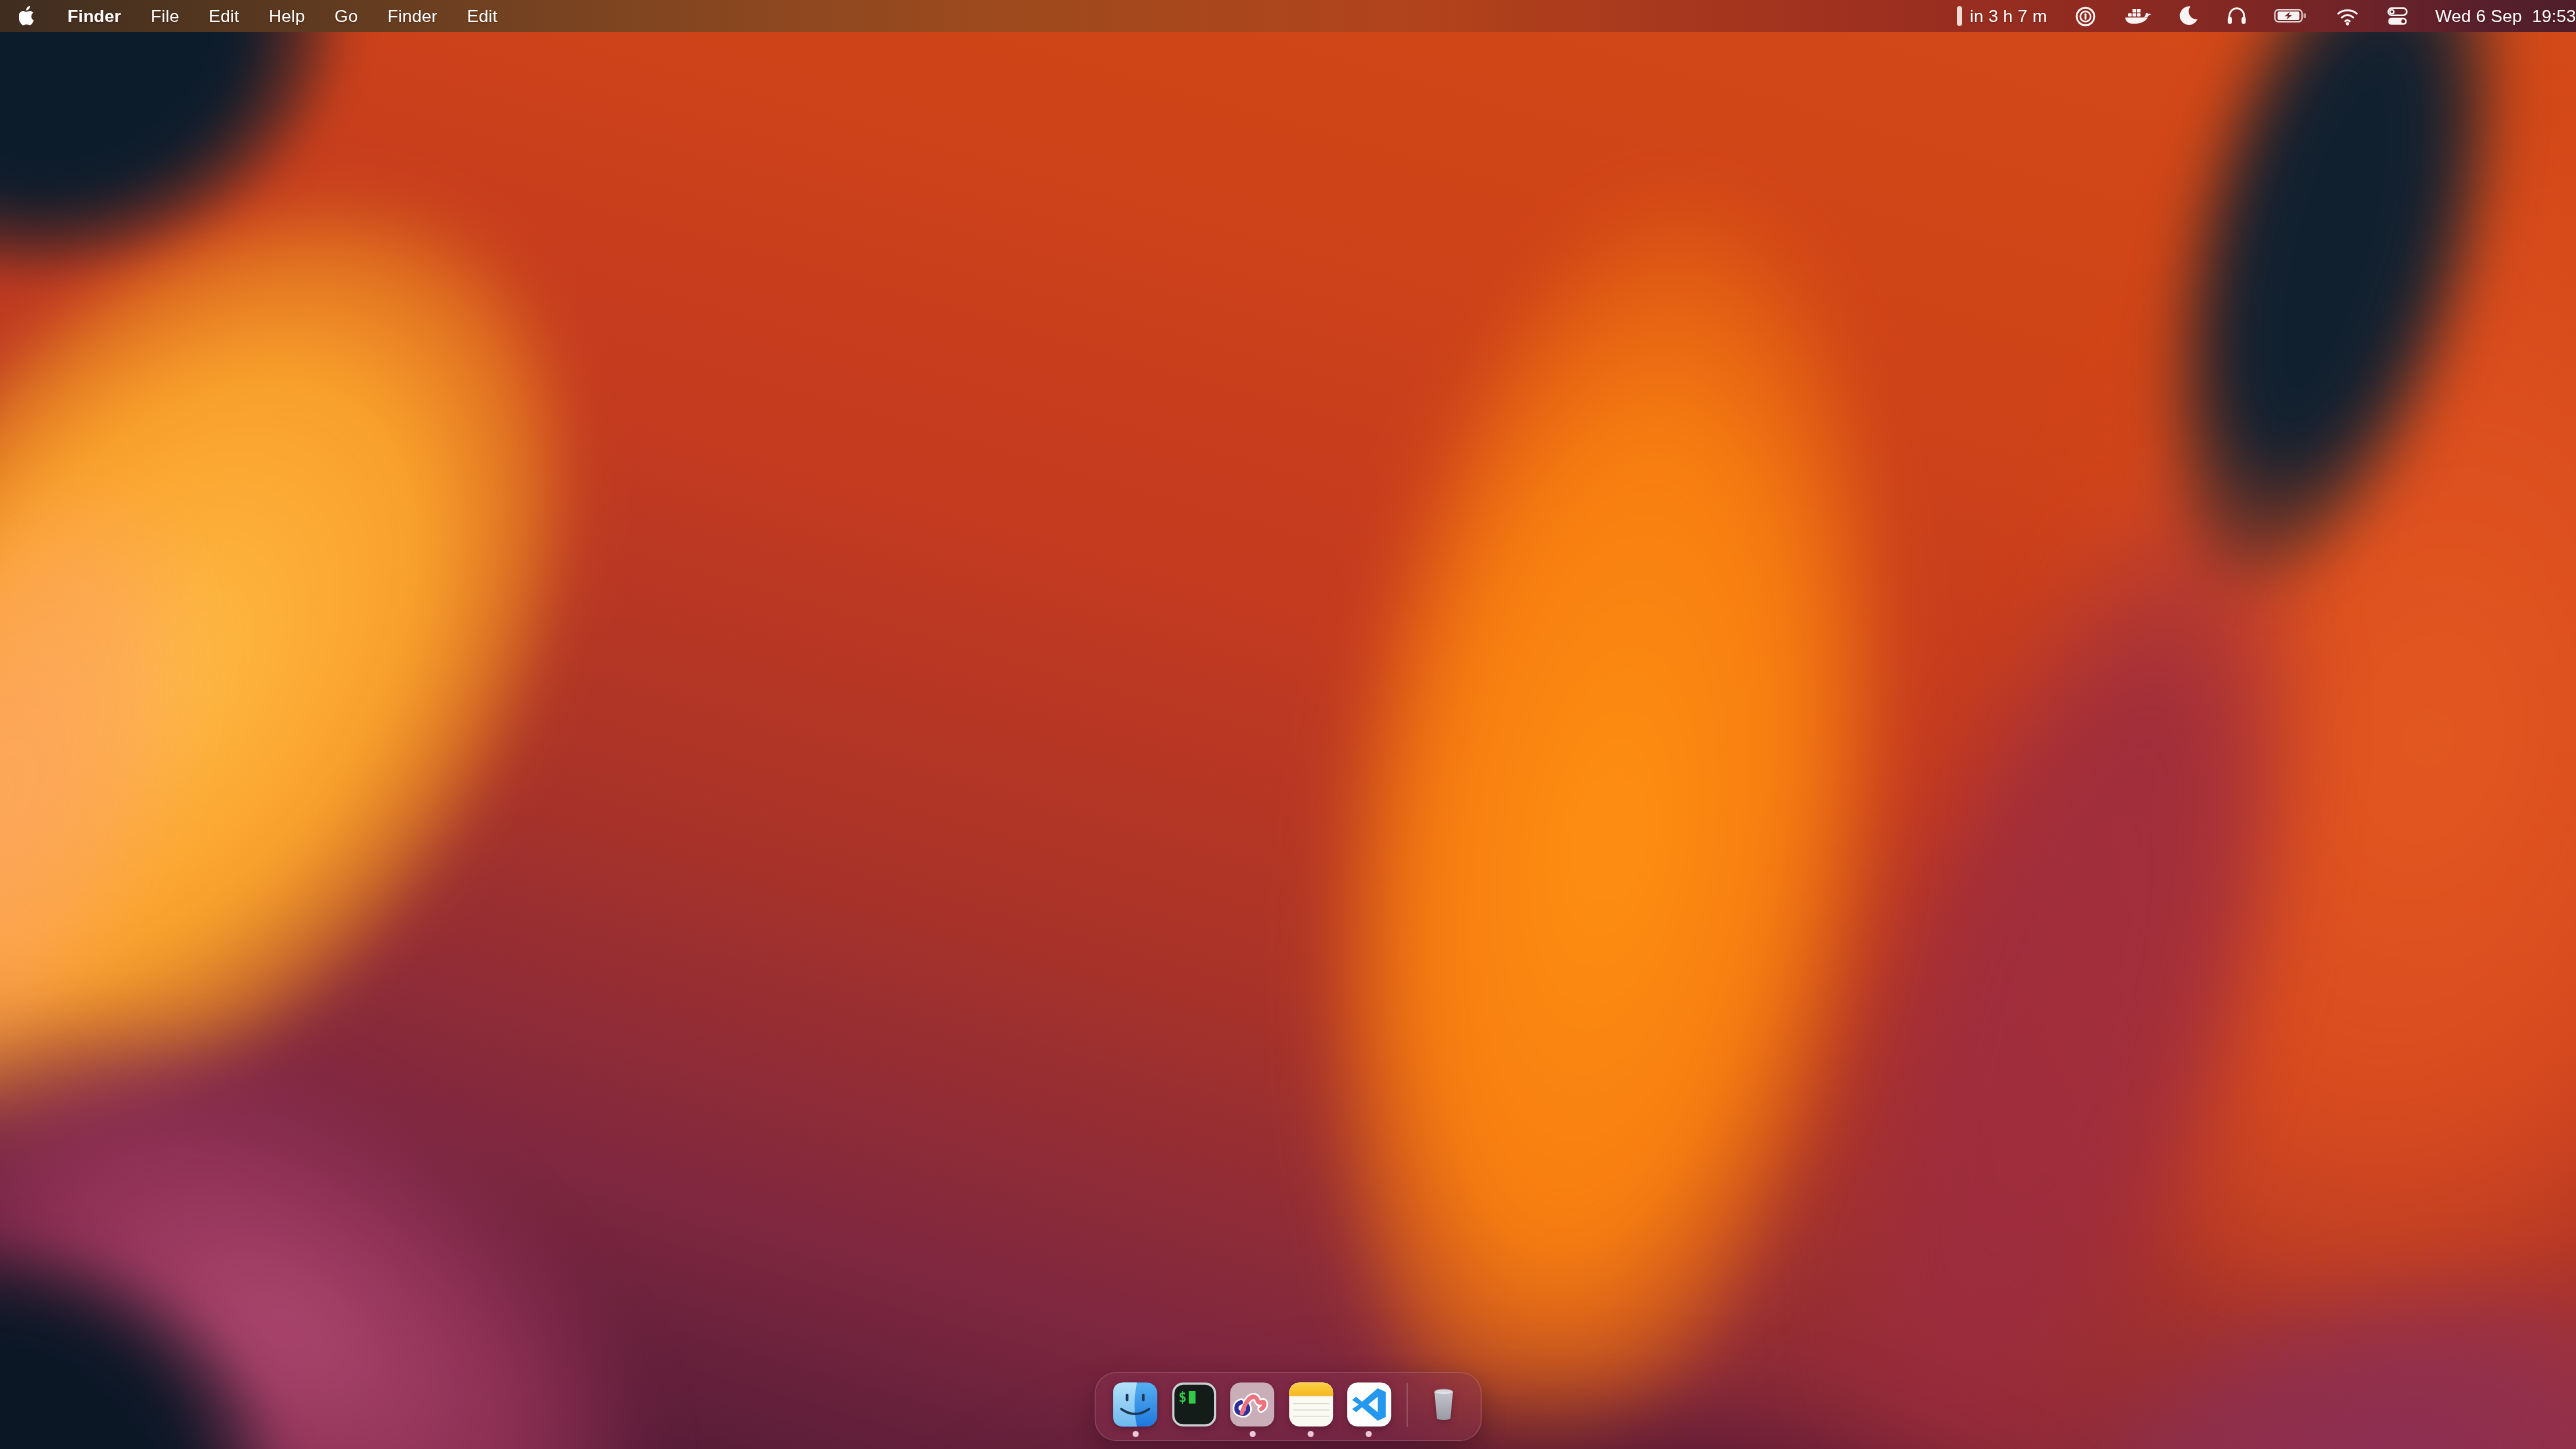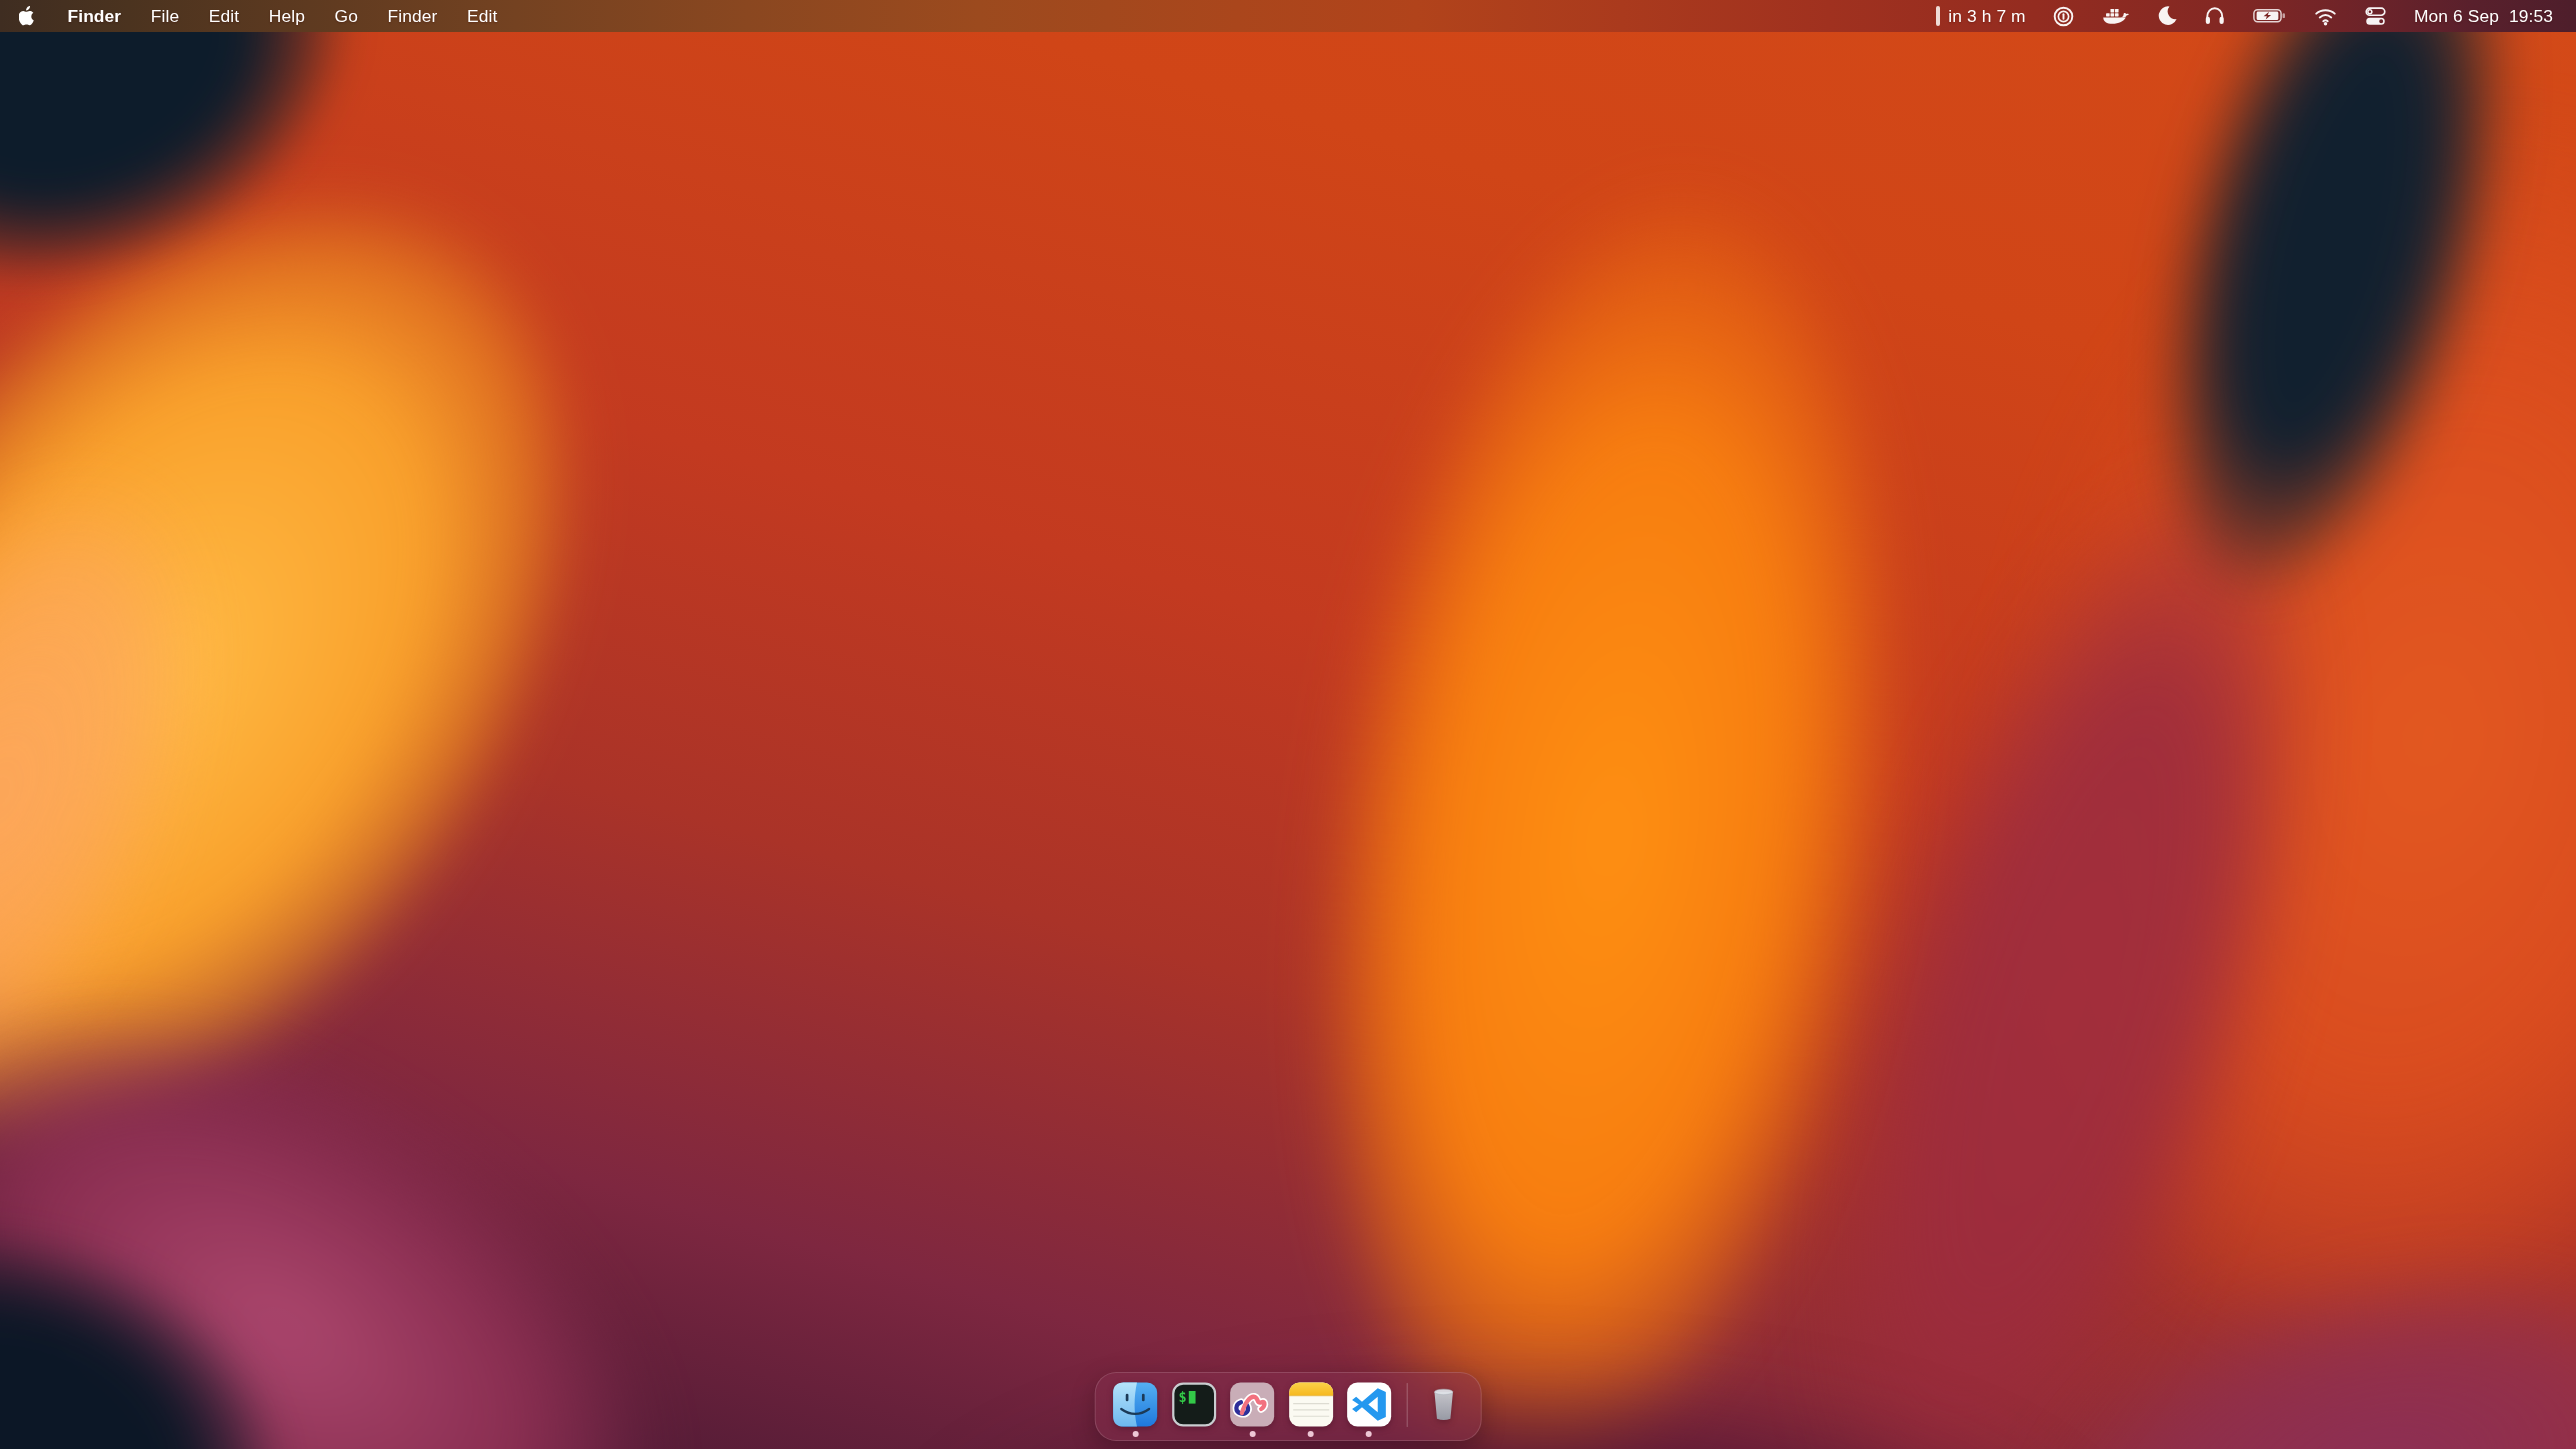--- a/index.html
+++ b/index.html
@@ -42,21 +42,21 @@
   .menubar{position:absolute;top:0;left:0;right:0;height:32px;z-index:20;
     display:flex;justify-content:space-between;align-items:flex-start;
     color:#fff;font-size:17.4px;letter-spacing:0.1px;
     text-shadow:0 0.7px 2px rgba(60,10,5,.35);
     background:linear-gradient(to right,#3f2d21 0%,#4b331f 5%,#5e3a20 12%,#744221 20%,#8a4720 29%,#9c4a1e 38%,#aa461c 48%,#b1431b 55%,#aa3a1d 63%,#a0311f 71%,#942c20 79%,#842823 86%,#6c2329 92%,#59202c 96%,#4e1e2b 100%);
   }
   .menus{display:flex;align-items:center;height:32px;padding-left:17.4px;}
   .menu-item{display:flex;align-items:center;height:32px;padding:0 14.8px;font-weight:400;cursor:default;}
   .menu-item.apple{padding:0 16px 0 1.3px;}
   .menu-item.app-name{font-weight:700;}
-  .status{display:flex;align-items:center;height:32px;padding-right:23px;}
+  .status{display:flex;align-items:center;height:32px;}
   .status-item{display:flex;align-items:center;height:32px;padding:0 13.4px;}
   .status-item svg{display:block;opacity:.95;}
   .timer{gap:8px;}
   .bar-icon{display:inline-block;width:4.7px;height:19.5px;border-radius:2.7px;background:rgba(246,236,230,.92);}
   .timer-label{font-weight:500;}
   .clock{display:flex;align-items:center;gap:10px;padding:0 0 0 13.4px;font-weight:500;}
 
   
   .dock{position:absolute;bottom:8px;left:50%;transform:translateX(-50%);z-index:20;
     display:flex;align-items:center;
@@ -172,21 +172,21 @@
 
       <div class="status-item">
         <svg viewBox="0 0 36 36" width="23" height="23">
           <rect x="3.5" y="5" width="29" height="11" rx="5.5" fill="none" stroke="#fff" stroke-width="2.6"></rect>
           <circle cx="9.2" cy="10.5" r="3.1" fill="none" stroke="#fff" stroke-width="2.4"></circle>
           <path fill="#fff" fill-rule="evenodd" d="M9 20 H27 A5.5 5.5 0 0 1 32.5 25.5 A5.5 5.5 0 0 1 27 31 H9 A5.5 5.5 0 0 1 3.5 25.5 A5.5 5.5 0 0 1 9 20 Z M30 25.5 A3.1 3.1 0 1 1 23.8 25.5 A3.1 3.1 0 1 1 30 25.5 Z"></path>
         </svg>
       </div>
 
       <div class="status-item clock">
-        <span>Mon 6 Sep</span>
+        <span>Wed 6 Sep</span>
         <span>19:53</span>
       </div>
     </div>
   </header>
 
   <footer class="dock">
 
     <div class="dock-item running" title="Finder">
       <svg class="app-icon" viewBox="0 0 100 100">
         <defs>

